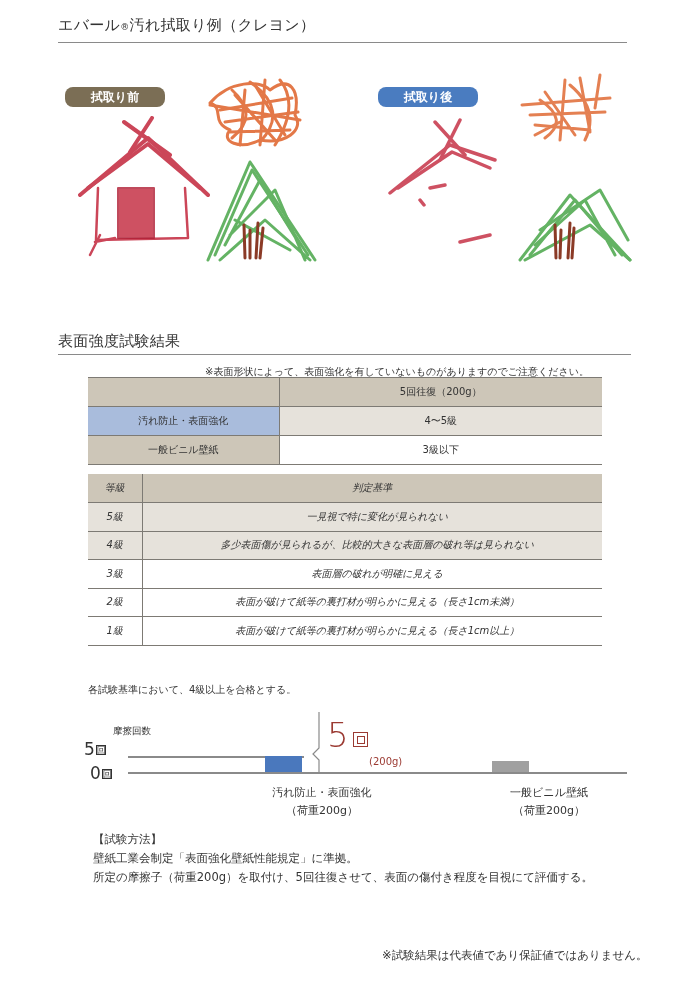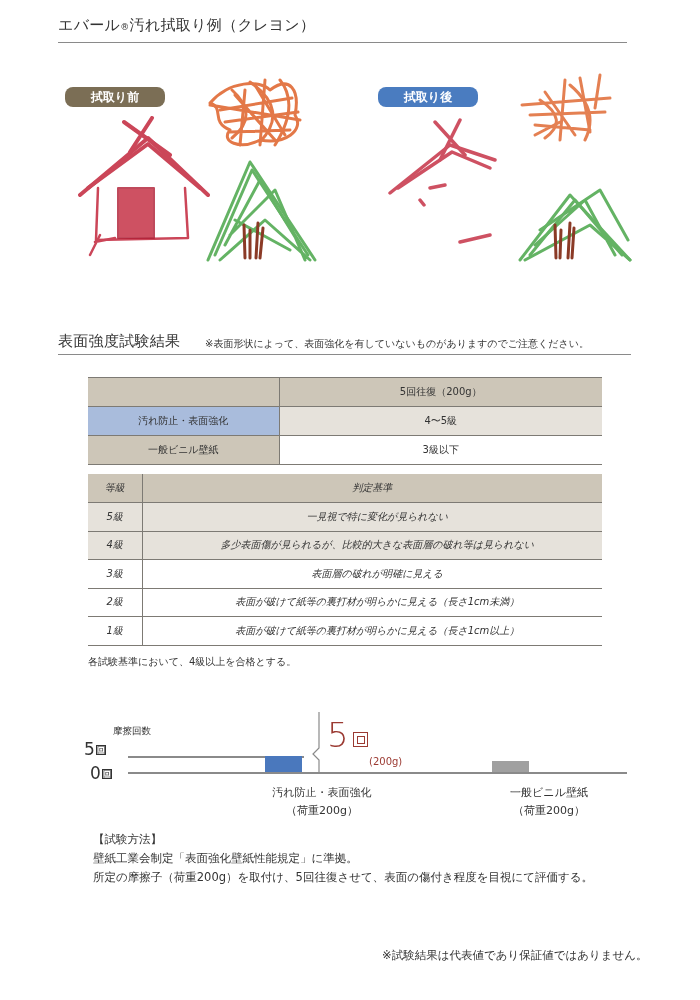--- a/index.html
+++ b/index.html
@@ -6,21 +6,21 @@
   body { width: 700px; height: 1000px; background: #ffffff; position: relative; overflow: hidden;
          font-family: "DejaVu Sans", "Liberation Sans", sans-serif; color: #333; }
   .abs { position: absolute; }
 
   .sec-title { font-size: 15px; color: #333; letter-spacing: 0.3px; }
   .sec-title sup { font-size: 9px; vertical-align: baseline; }
   .rule { height: 1px; background: #8a8a8a; }
 
   .pill { font-size: 12px; color: #fff; border-radius: 8px; text-align: center; line-height: 20px; height: 20px; font-weight: bold; }
 
-  .note-small { font-size: 10px; color: #333; }
+  .note-small { font-size: 10px; color: #333; margin-top: 28px; }
 
   table { border-collapse: collapse; font-size: 10px; color: #333; }
   td { height: 29px; text-align: center; border-bottom: 1px solid #7d7a74; }
   .t1 { width: 514px; border-top: 1px solid #7d7a74; }
   .t1 td.c1 { width: 191px; border-right: 1px solid #7d7a74; }
   .t2 { width: 514px; font-style: italic; }
   .t2 td { height: 28.5px; }
   .t2 td.c1 { width: 54px; border-right: 1px solid #7d7a74; }
   .t2 td.c2 { text-align: center; padding-left: 10px; }
 

